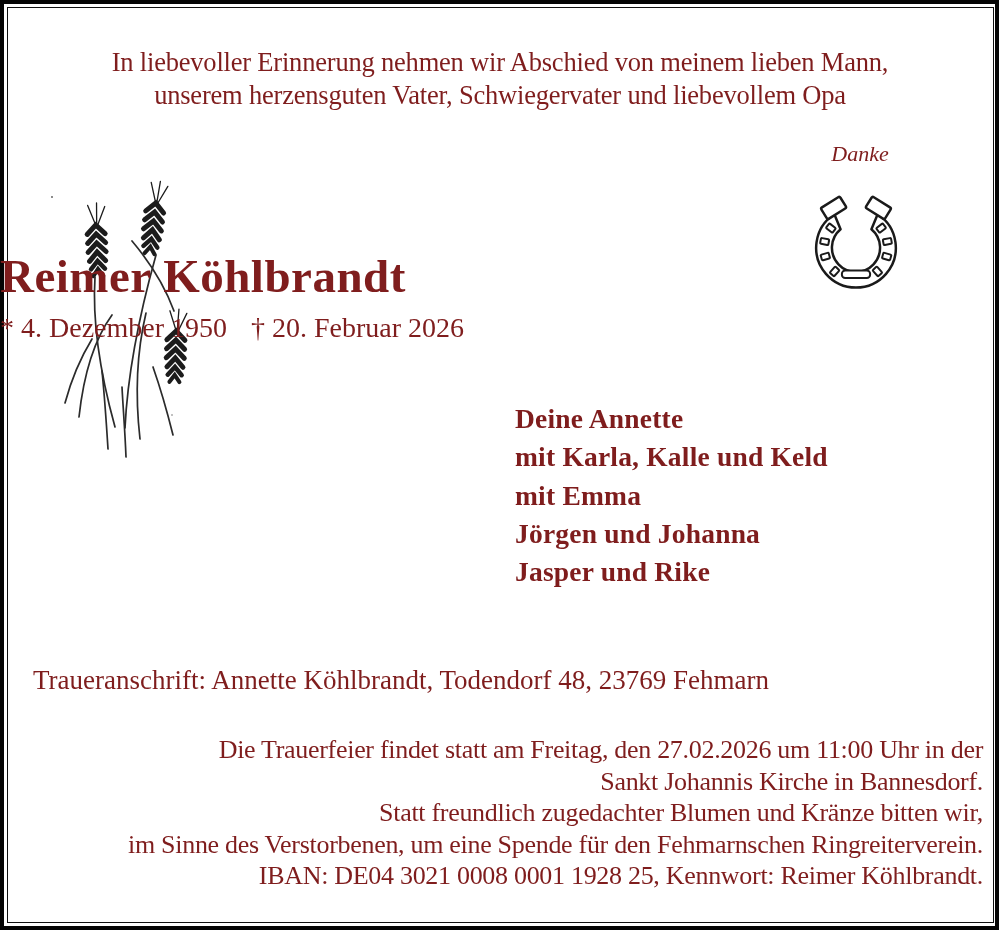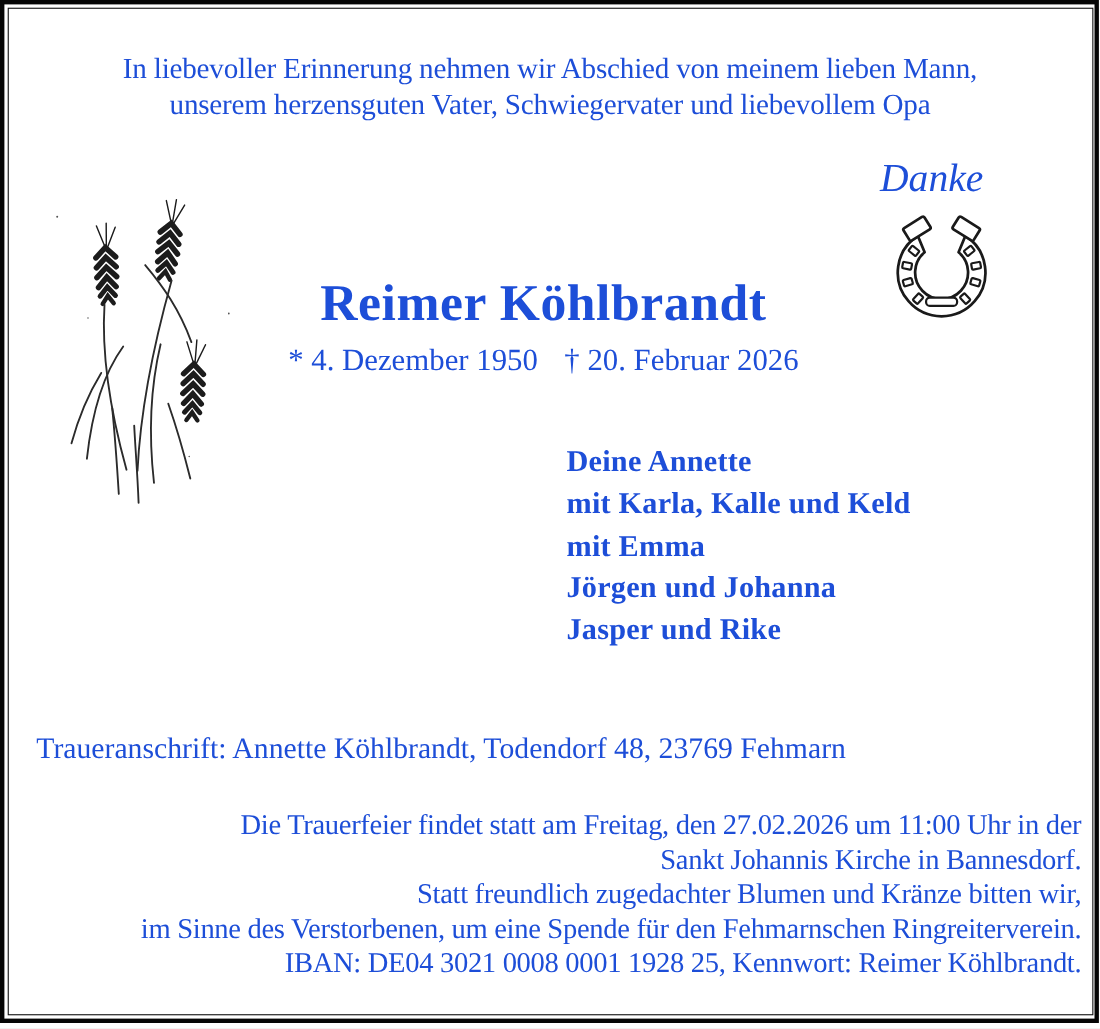--- a/index.html
+++ b/index.html
@@ -1,21 +1,21 @@
 <!DOCTYPE html>
 <html lang="de"><head>
 <meta charset="utf-8">
 <title>Traueranzeige</title>
 <style>
   html,body{margin:0;padding:0;background:#e9e9e9;}
   .page{
     position:relative;
     width:1000px;height:935px;
     background:#ffffff;
-    color:#1d4ed8;
+    color:#7f1d1d;
     font-family:"Liberation Serif","DejaVu Serif",serif;
     overflow:hidden;
     margin:0 auto;
   }
   .frame-outer{
     position:absolute;left:0;top:0;right:1px;bottom:5px;
     border:4px solid #050505;
     pointer-events:none;
   }
   .frame-inner{
@@ -24,26 +24,27 @@
     pointer-events:none;
   }
   .intro{
     position:absolute;left:0;right:0;top:46px;
     text-align:center;
     font-size:26.5px;line-height:33px;
     letter-spacing:-0.2px;
   }
   .danke{
     position:absolute;left:800px;top:141px;width:120px;
+    text-align:center;
     font-style:italic;
-    font-size:36px;
+    font-size:22px;
   }
   .horseshoe{position:absolute;left:802px;top:188px;}
   .wheat{position:absolute;left:22px;top:165px;}
-  .name-block{position:absolute;left:0;right:12px;top:249px;text-align:center;}
+  .name-block{position:absolute;left:0;right:12px;top:249px;}
   .name-block h1{
     margin:0;
     font-size:47px;font-weight:700;
     letter-spacing:0.5px;
   }
   .dates{margin-top:9px;font-size:28px;}
   .date-gap{display:inline-block;width:24px;}
   .mourners{
     position:absolute;left:515px;top:400px;
     font-size:27.5px;font-weight:700;

